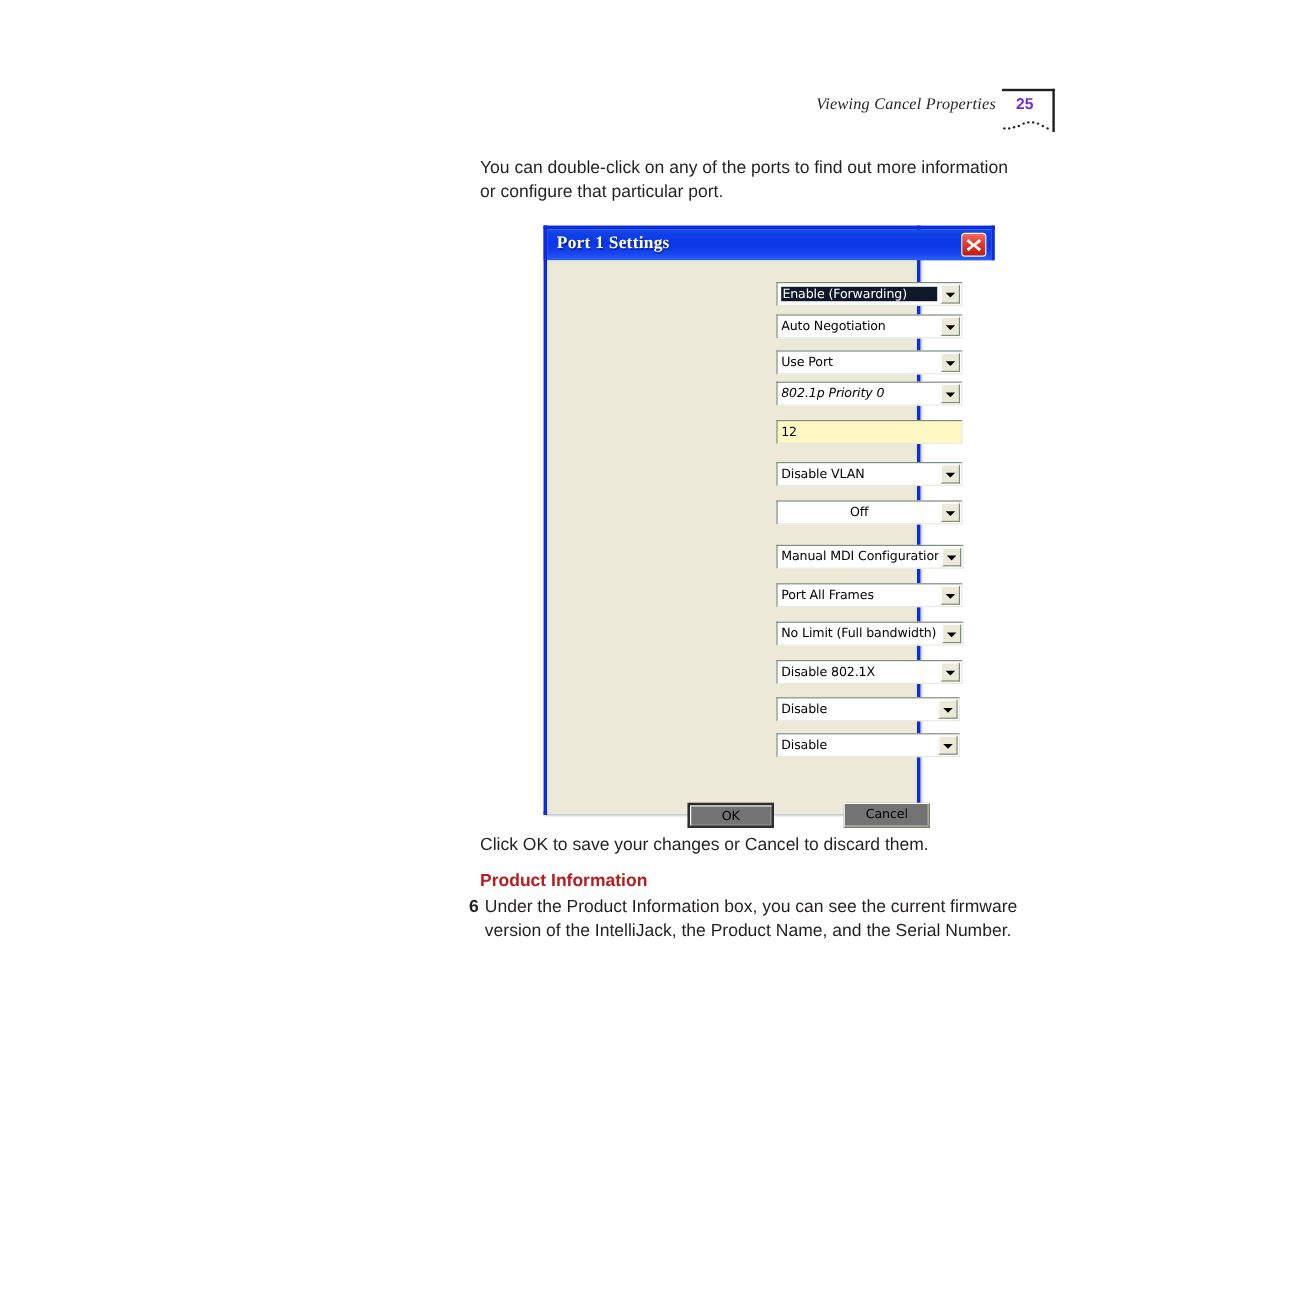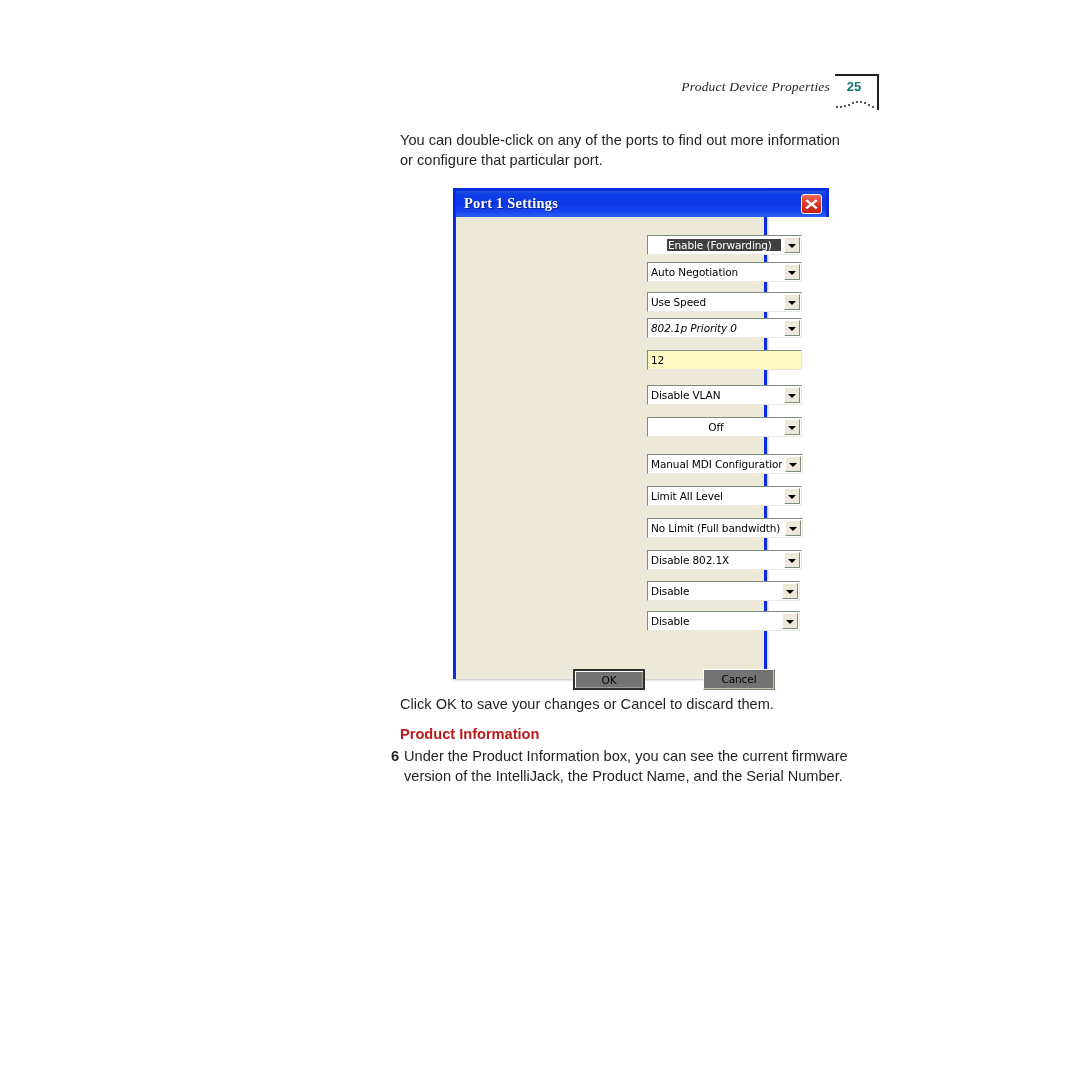--- a/index.html
+++ b/index.html
@@ -60,21 +60,21 @@
     background: #231f20;
   }
   #folio-number {
     position: absolute;
     left: 0;
     top: 5px;
     width: 38px;
     text-align: center;
     font-size: 13px;
     font-weight: bold;
-    color: #0f766e;
+    color: #6d28d9;
   }
   #folio-dots {
     position: absolute;
     left: 1px;
     top: 26px;
     width: 40px;
     height: 9px;
   }
   #folio-dots span {
     position: absolute;
@@ -223,24 +223,23 @@
     top: 3px;
     right: 20px;
     font-family: "DejaVu Sans", sans-serif;
     font-size: 10.5px;
     color: #000000;
     white-space: nowrap;
     overflow: hidden;
     letter-spacing: -0.1px;
   }
   .combo.selected .combo-value {
-    background: #404040;
+    background: #0f172a;
     color: #ffffff;
     padding-left: 1px;
-    margin-left: 16px;
   }
   .combo .combo-arrow {
     position: absolute;
     right: 1px;
     top: 1px;
     width: 16px;
     height: 16px;
     background: #ece9d8;
     border: 1px solid;
     border-color: #ffffff #7d8d7d #7d8d7d #ffffff;
@@ -304,21 +303,21 @@
     width: 72px;
     border: 1px solid;
     border-color: #ffffff #7c7a6a #7c7a6a #ffffff;
     box-shadow: inset -1px -1px 0 #c5c3b5;
   }
 </style>
 </head>
 <body>
 
 <div id="page-header">
-  <div id="running-head">Product Device Properties</div>
+  <div id="running-head">Viewing Cancel Properties</div>
   <div id="folio-box">
     <div id="folio-rule-top"></div>
     <div id="folio-rule-right"></div>
     <div id="folio-number">25</div>
     <div id="folio-dots">
       <span style="left:0px;  top:6px;"></span>
       <span style="left:4px;  top:6px;"></span>
       <span style="left:8px;  top:5px;"></span>
       <span style="left:12px; top:4px;"></span>
       <span style="left:16px; top:2px;"></span>
@@ -357,21 +356,21 @@
         <div class="field-row" style="top: 45px;">
           <div class="field-label">Port Speed/Duplex</div>
           <div class="combo" style="width: 155px;">
             <span class="combo-value">Auto Negotiation</span>
             <span class="combo-arrow"></span>
           </div>
         </div>
         <div class="field-row" style="top: 75px;">
           <div class="field-label">Priority Look-Up Scheme</div>
           <div class="combo" style="width: 155px;">
-            <span class="combo-value">Use Speed</span>
+            <span class="combo-value">Use Port</span>
             <span class="combo-arrow"></span>
           </div>
         </div>
         <div class="field-row" style="top: 101px;">
           <div class="field-label">Default Priority Level</div>
           <div class="combo" style="width: 155px; font-style: italic;">
             <span class="combo-value">802.1p Priority 0</span>
             <span class="combo-arrow"></span>
           </div>
         </div>
@@ -398,21 +397,21 @@
         <div class="field-row" style="top: 237px;">
           <div class="field-label">MDI[X] setting</div>
           <div class="combo" style="width: 156px;">
             <span class="combo-value">Manual MDI Configuration</span>
             <span class="combo-arrow"></span>
           </div>
         </div>
         <div class="field-row" style="top: 269px;">
           <div class="field-label">Data Rate Limit Mode</div>
           <div class="combo" style="width: 155px;">
-            <span class="combo-value">Limit All Level</span>
+            <span class="combo-value">Port All Frames</span>
             <span class="combo-arrow"></span>
           </div>
         </div>
         <div class="field-row" style="top: 301px;">
           <div class="field-label">Maximum Data Rate</div>
           <div class="combo" style="width: 156px;">
             <span class="combo-value">No Limit (Full bandwidth)</span>
             <span class="combo-arrow"></span>
           </div>
         </div>

